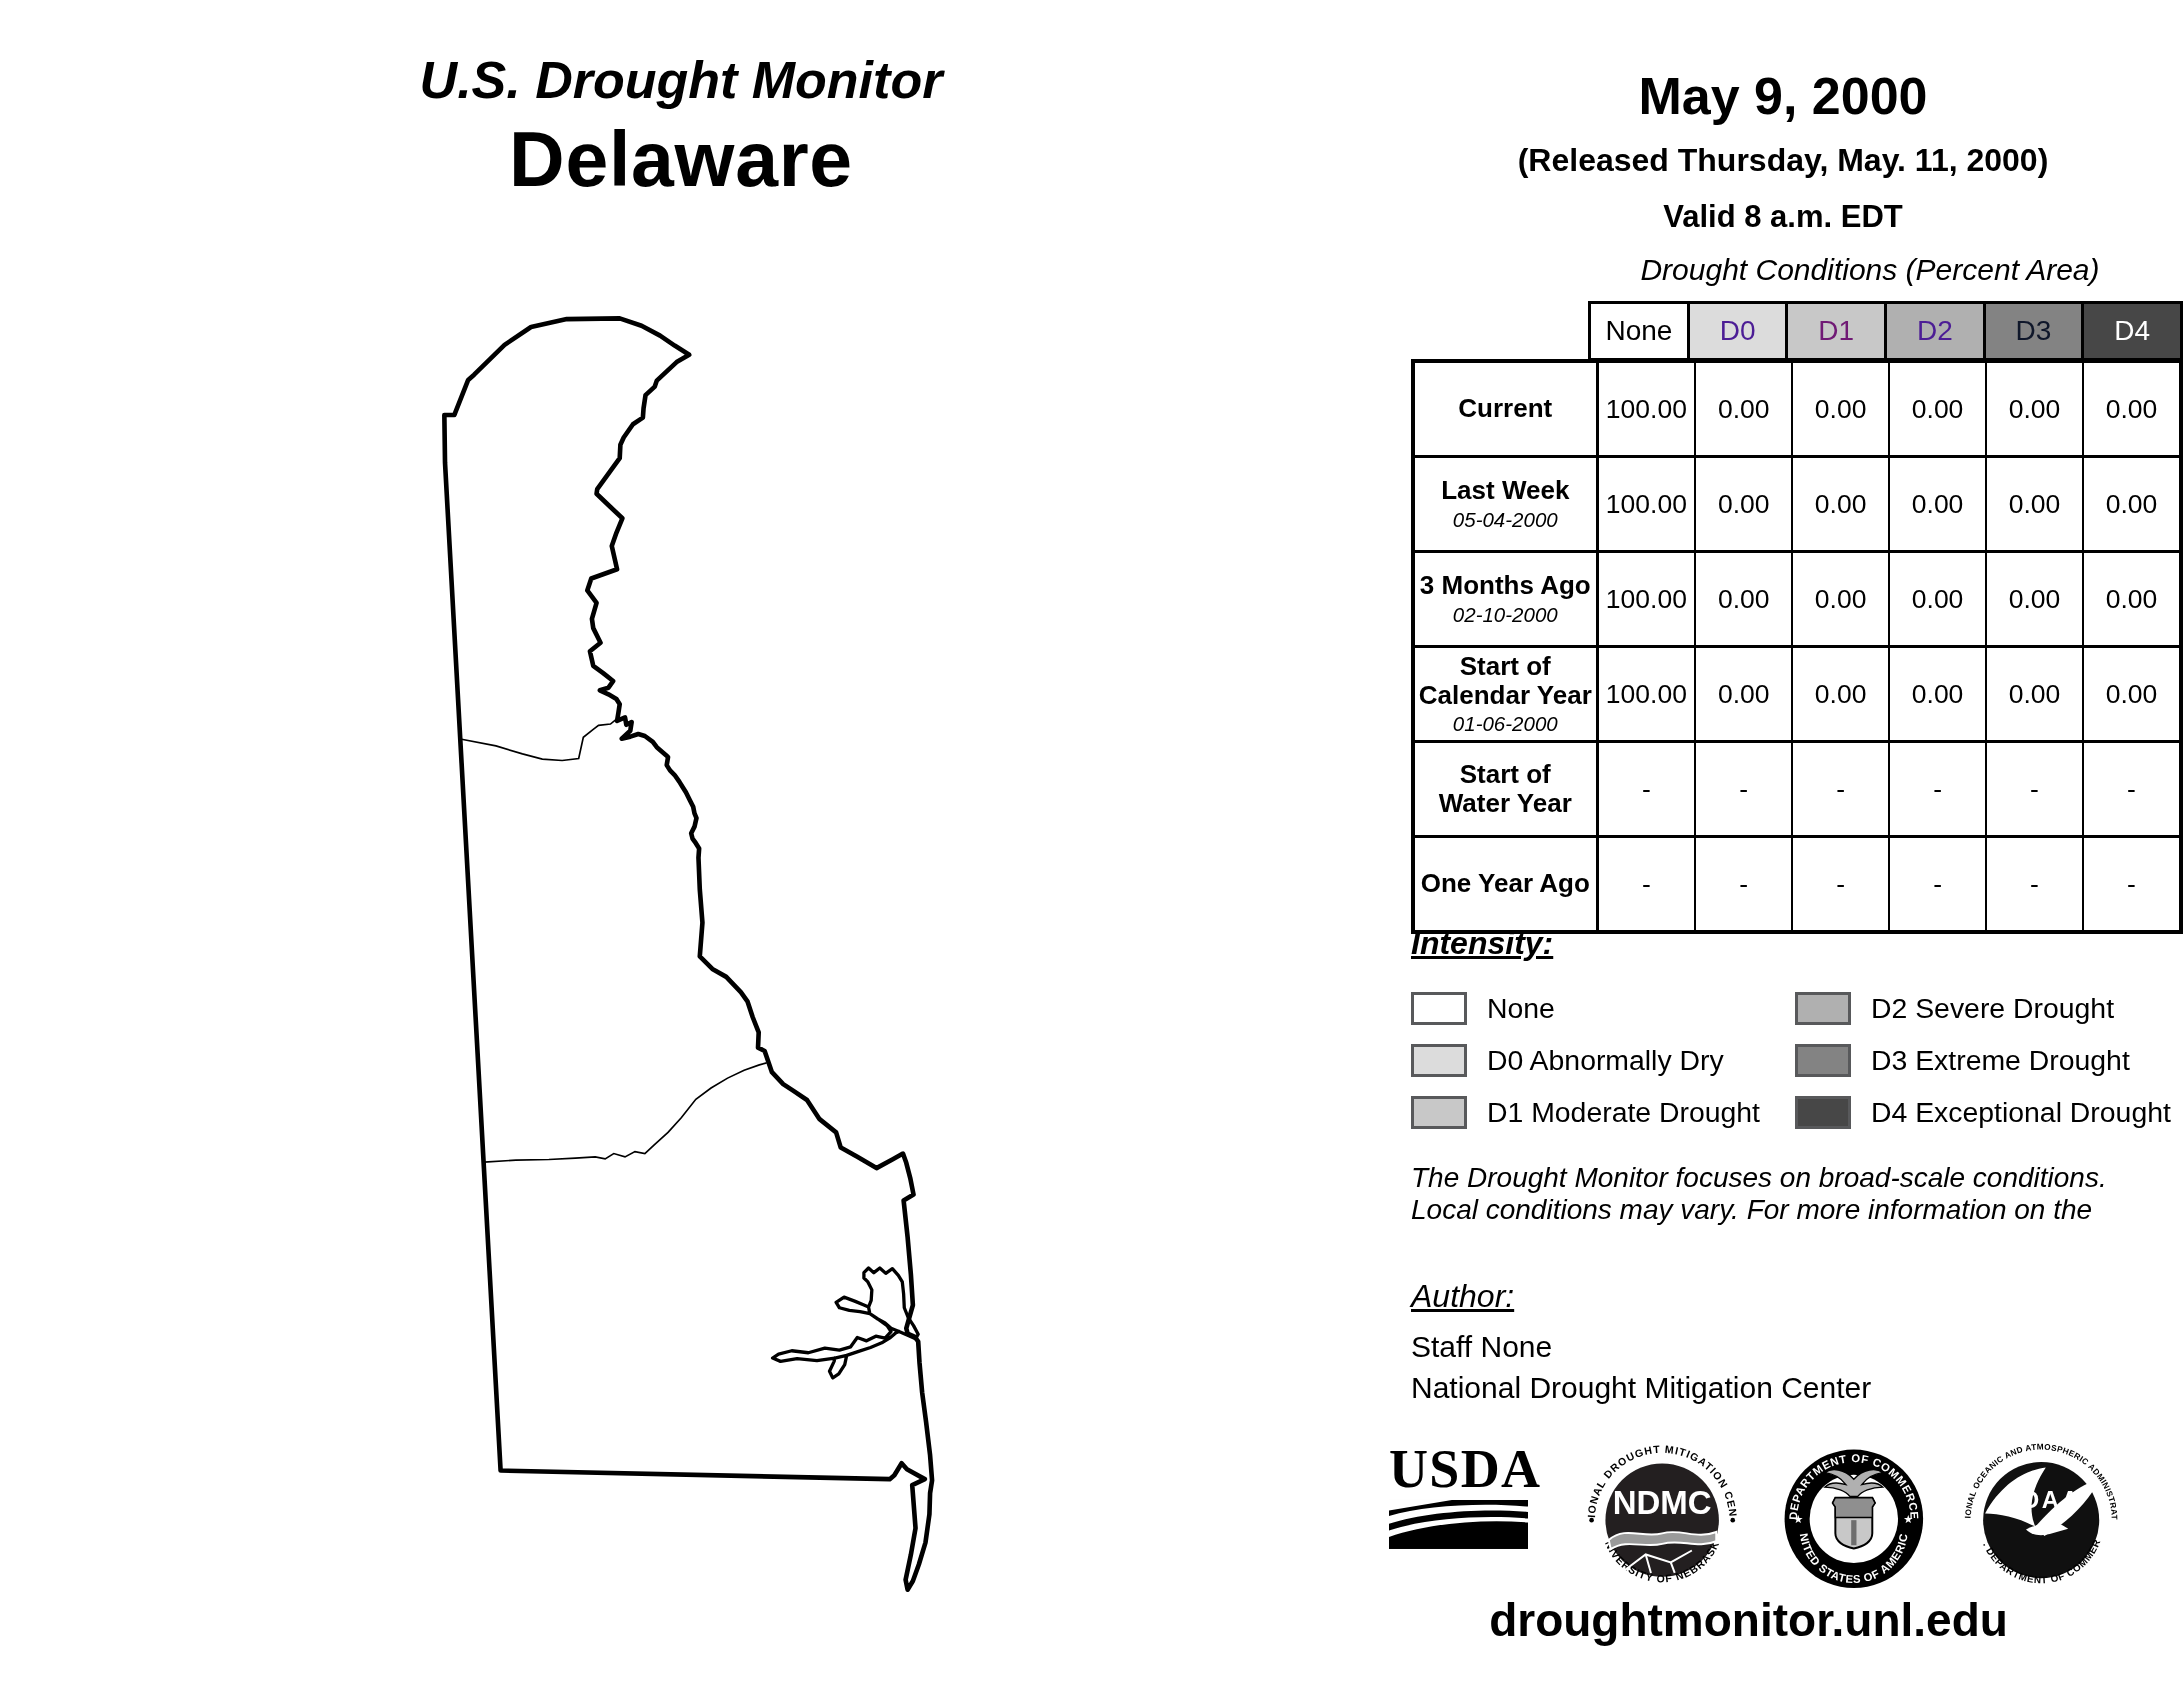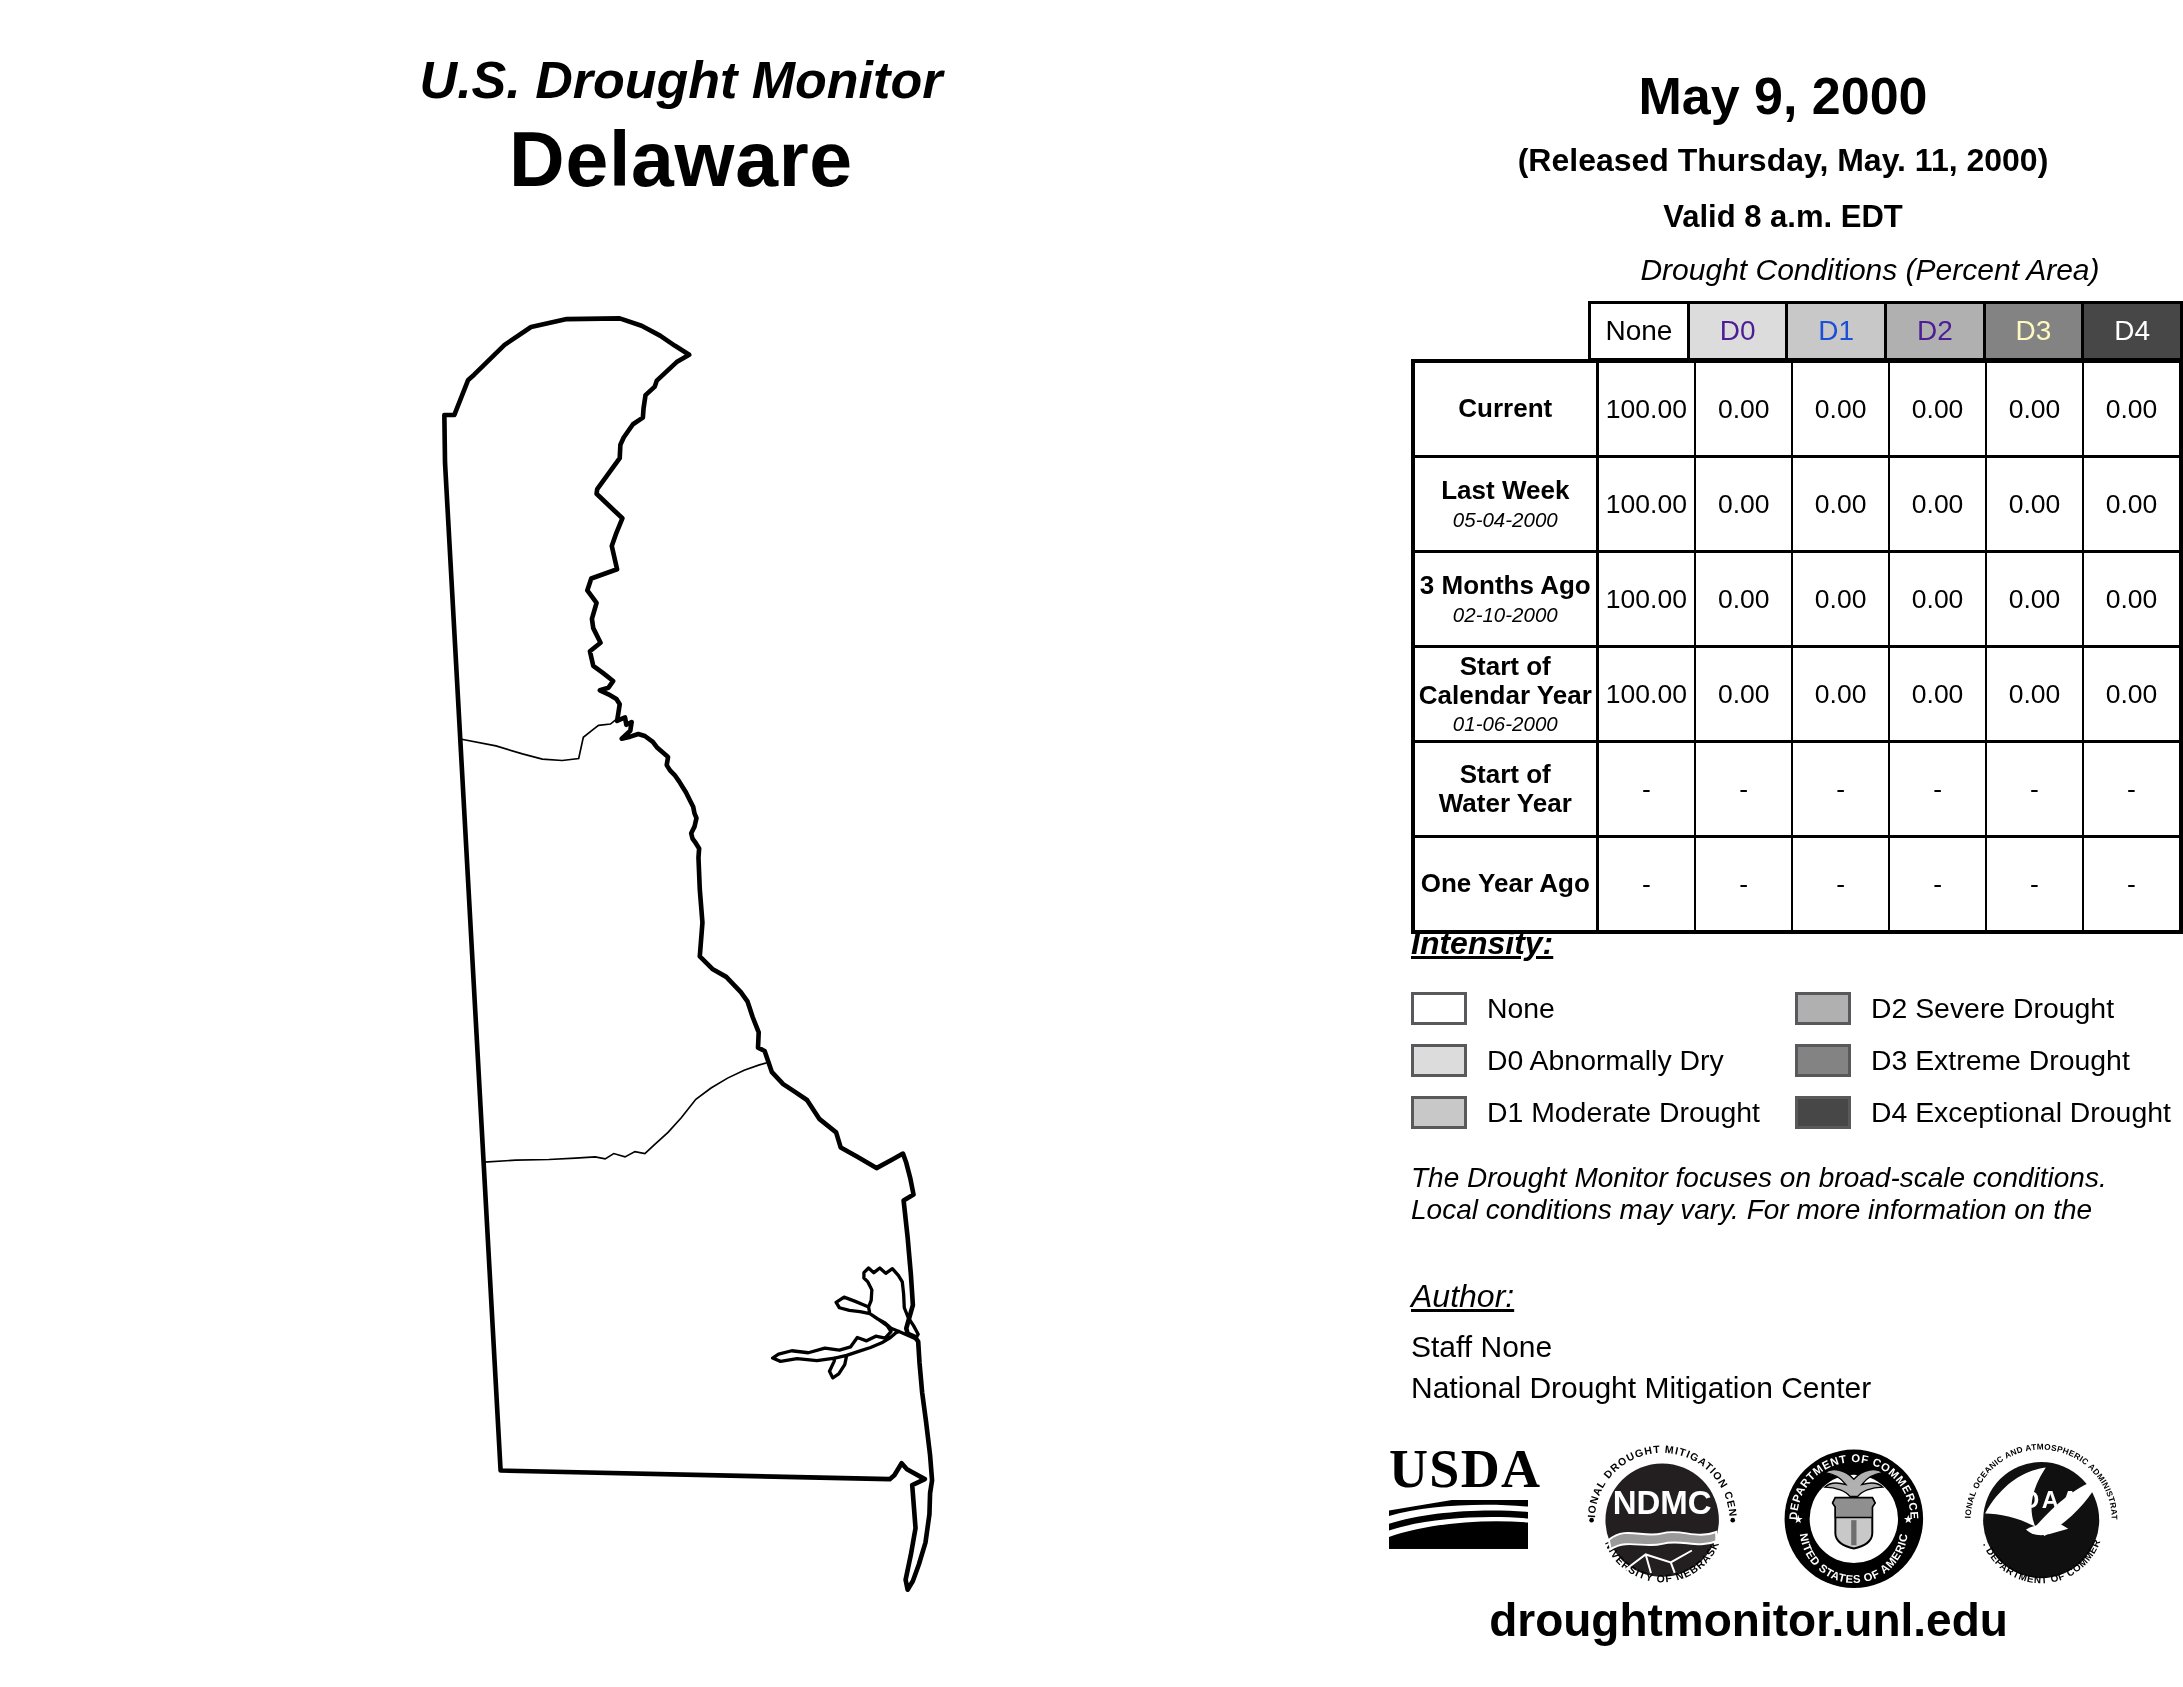--- a/index.html
+++ b/index.html
@@ -133,23 +133,23 @@
   <div class="date-valid">Valid 8 a.m. EDT</div>
 </div>
 
 <div class="abs tbl-caption">Drought Conditions (Percent Area)</div>
 
 <table class="abs tbl-head">
   <thead>
       <tr>
         <th style="background: rgb(255, 255, 255); color: rgb(0, 0, 0);">None</th>
         <th style="background: rgb(220, 220, 220); color: #4c1d95;">D0</th>
-        <th style="background: rgb(200, 200, 200); color: #1d4ed8;">D1</th>
+        <th style="background: rgb(200, 200, 200); color: #701a75;">D1</th>
         <th style="background: rgb(176, 176, 176); color: #4c1d95;">D2</th>
-        <th style="background: rgb(131, 131, 131); color: #fef9c3;">D3</th>
+        <th style="background: rgb(131, 131, 131); color: #0f172a;">D3</th>
         <th style="background: rgb(71, 71, 71); color: rgb(255, 255, 255);">D4</th>
       </tr>
     </thead>
 </table>
 <table class="abs tbl-body">
   <tbody>
       <tr>
         <th>
           <div class="rl">Current</div>
         </th>

